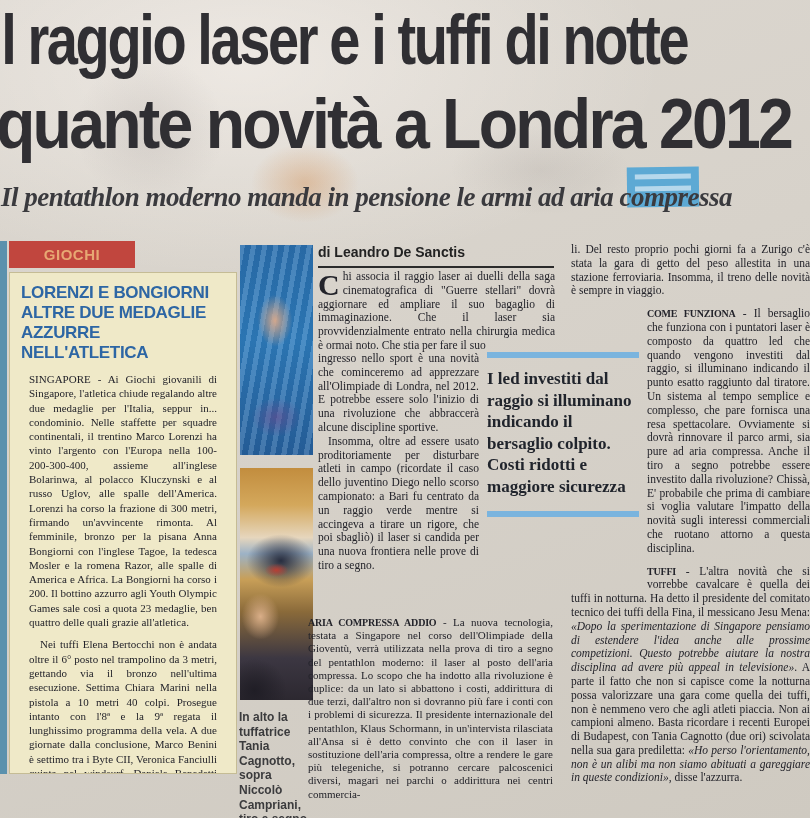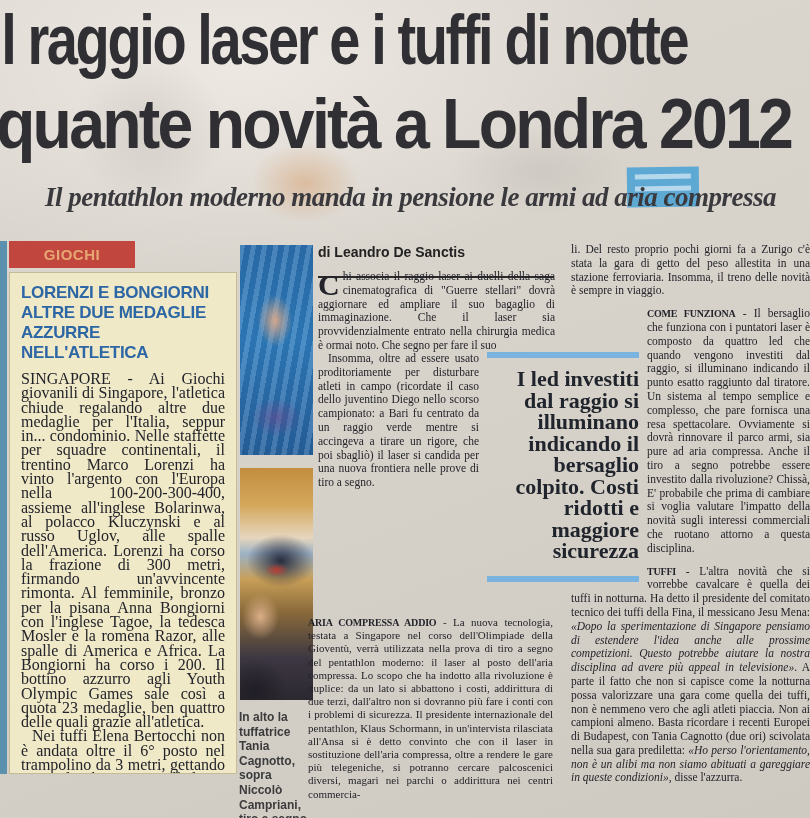--- a/index.html
+++ b/index.html
@@ -21,31 +21,31 @@
     background:radial-gradient(closest-side,rgba(205,120,45,.32),rgba(205,120,45,0) 72%);}
   .ghost-blue{left:627px;top:167px;width:72px;height:40px;background:rgba(58,158,214,.78);
     transform:rotate(-.8deg);}
   .ghost-blue i{display:block;height:5px;margin:7px 8px 0;background:rgba(255,255,255,.55);}
   
   .hl{position:absolute;white-space:nowrap;font-family:"Liberation Sans","DejaVu Sans",sans-serif;
       font-weight:bold;font-size:70px;letter-spacing:-3px;color:#302f33;transform-origin:0 0;}
   .hl1{left:-12px;top:0;transform:scaleX(.80);}
   .hl2{left:-4px;top:84px;transform:scaleX(.92);}
   .subhead{position:absolute;left:1px;top:182px;width:726px;white-space:nowrap;
-      font-style:italic;font-weight:bold;font-size:27px;letter-spacing:-.5px;color:#3a3a3e;padding-left:44px;}
+      font-style:italic;font-weight:bold;font-size:27px;letter-spacing:-.5px;color:#3a3a3e;}
   
   .teal-stripe{position:absolute;left:0;top:241px;width:7px;height:533px;background:#5b91ad;}
   .banner{position:absolute;left:9px;top:241px;width:126px;height:27px;background:#c1463e;
       color:#e7a873;font-family:"Liberation Sans",sans-serif;font-weight:bold;font-size:15px;
       line-height:27px;text-align:center;letter-spacing:.5px;}
   .sidebox{position:absolute;left:9px;top:272px;width:228px;height:502px;box-sizing:border-box;
       background:#efe9c8;border:1px solid rgba(120,105,55,.35);padding:10px 11px;overflow:hidden;}
   .side-title{color:#2d66a4;font-family:"Liberation Sans",sans-serif;font-weight:bold;
       font-size:17px;line-height:20px;letter-spacing:-.3px;margin:0 0 9px 0;}
-  .sidebox p{margin:0;font-size:16px;line-height:14.3px;text-align:justify;hyphens:auto;}
+  .sidebox p{margin:8px;font-size:11px;line-height:14.3px;text-align:justify;hyphens:auto;}
   .sidebox p.ind{text-indent:11px;}
   
   .photo{position:absolute;left:240px;width:73px;}
   .photo-diver{top:245px;height:210px;
     background:
       radial-gradient(ellipse 24px 36px at 48% 36%, rgba(216,168,138,.95), rgba(216,168,138,0) 72%),
       radial-gradient(ellipse 34px 26px at 50% 82%, rgba(110,70,140,.55), rgba(110,70,140,0) 75%),
       repeating-linear-gradient(100deg, rgba(255,255,255,.14) 0 5px, rgba(0,0,0,.06) 5px 11px),
       linear-gradient(180deg,#2a6fae 0%,#2e7cbd 45%,#26619e 100%);}
   .photo-shooter{top:468px;height:232px;
@@ -54,30 +54,30 @@
       radial-gradient(ellipse 16px 9px at 50% 44%, rgba(195,60,48,.9), rgba(195,60,48,0) 75%),
       radial-gradient(ellipse 44px 34px at 56% 40%, rgba(32,38,58,.95), rgba(32,38,58,0) 78%),
       radial-gradient(ellipse 40px 40px at 20% 96%, rgba(30,28,36,.9), rgba(30,28,36,0) 80%),
       linear-gradient(180deg,#c28d3e 0%,#d4a85c 16%,#e6d6bd 30%,#9cb2c6 37%,#c89f58 48%,#8a6a3a 62%,#3c3742 82%,#2c2830 100%);}
   .caption{position:absolute;left:239px;top:710px;width:75px;
       font-family:"Liberation Sans",sans-serif;font-weight:bold;font-size:12px;line-height:14.6px;
       color:#3b3b3d;}
   
   .byline{position:absolute;left:318px;top:244px;width:236px;
       font-family:"Liberation Sans",sans-serif;font-weight:bold;font-size:14px;color:#222;
-      border-bottom:2px solid #2b2b2b;padding-bottom:16px;}
+      border-bottom:2px solid #2b2b2b;padding-bottom:6px;}
   .body-txt{font-size:11.5px;line-height:13.8px;text-align:justify;hyphens:auto;}
   .lead{position:absolute;left:318px;top:270px;width:237px;height:86px;overflow:hidden;}
   .dc{float:left;font-weight:bold;font-size:30px;line-height:25px;padding:2px 3px 0 0;}
   .colA{position:absolute;left:318px;top:352px;width:161px;height:263px;overflow:hidden;}
   .colA p{margin:0;}
   .colA p.ind{text-indent:10px;}
   .quotecol{position:absolute;left:487px;top:352px;width:152px;}
   .qbar{height:6px;background:#7ab4de;margin-bottom:10px;}
-  .quote{font-weight:bold;font-size:22px;line-height:21.5px;color:#20242c;margin:0 0 14px 0;text-align:right;}
+  .quote{font-weight:bold;font-size:17px;line-height:21.5px;color:#20242c;margin:0 0 14px 0;}
   .rightcol{position:absolute;left:563px;top:243px;width:247px;height:574px;overflow:hidden;}
   .rightcol p{margin:0 0 9px 8px;}
   .spacer{float:left;width:84px;height:238px;margin-top:46px;}
   .aria{position:absolute;left:308px;top:616px;width:245px;height:200px;overflow:hidden;
       font-size:11px;line-height:13.2px;text-align:justify;hyphens:auto;}
   .lbl{font-family:Liberation Serif, serif;font-weight:bold;font-size:10px;letter-spacing:-.2px;}
   .it{font-style:italic;}
 </style>
 </head>
 <body>
@@ -104,24 +104,25 @@
     <p class="ind">Nei tuffi Elena Bertocchi non è andata oltre il 6° posto nel trampolino da 3 metri, gettando via il bronzo nell'ultima esecuzione. Settima Chiara Marini nella pistola a 10 metri 40 colpi. Prosegue intanto con l'8ª e la 9ª regata il lunghissimo programma della vela. A due giornate dalla conclusione, Marco Benini è settimo tra i Byte CII, Veronica Fanciulli quinta nel windsurf, Daniele Benedetti ottavo tra i Techno 293.</p>
   </div>
 
   <div class="photo photo-diver"></div>
   <div class="photo photo-shooter"></div>
   <div class="caption">In alto la tuffatrice Tania Cagnotto, sopra Niccolò Campriani, tiro a segno</div>
 
   <div class="byline">di Leandro De Sanctis</div>
 
   <div class="lead body-txt">
-    <span class="dc">C</span><span>hi associa il raggio laser ai duelli della saga cinematografica di "Guerre stellari" dovrà aggiornare ed ampliare il suo bagaglio di immaginazione. Che il laser sia provvidenzialmente entrato nella chirurgia medica è ormai noto. Che segno per fare il suo</span>
+    <span class="dc">C</span><span>hi associa il raggio laser ai duelli della saga cinematografica di "Guerre stellari" dovrà aggiornare ed ampliare il suo bagaglio di immaginazione. Che il laser sia provvidenzialmente entrato nella chirurgia medica è ormai noto. Che stia per fare il suo</span>
   </div>
 
   <div class="colA body-txt">
+    <p>ingresso nello sport è una novità che cominceremo ad apprezzare all'Olimpiade di Londra, nel 2012. E potrebbe essere solo l'inizio di una rivoluzione che abbraccerà alcune discipline sportive.</p>
     <p class="ind">Insomma, oltre ad essere usato proditoriamente per disturbare atleti in campo (ricordate il caso dello juventino Diego nello scorso campionato: a Bari fu centrato da un raggio verde mentre si accingeva a tirare un rigore, che poi sbagliò) il laser si candida per una nuova frontiera nelle prove di tiro a segno.</p>
   </div>
 
   <div class="quotecol">
     <div class="qbar"></div>
     <p class="quote">I led investiti dal raggio si illuminano indicando il bersaglio colpito. Costi ridotti e maggiore sicurezza</p>
     <div class="qbar"></div>
   </div>
 
   <div class="rightcol body-txt">

